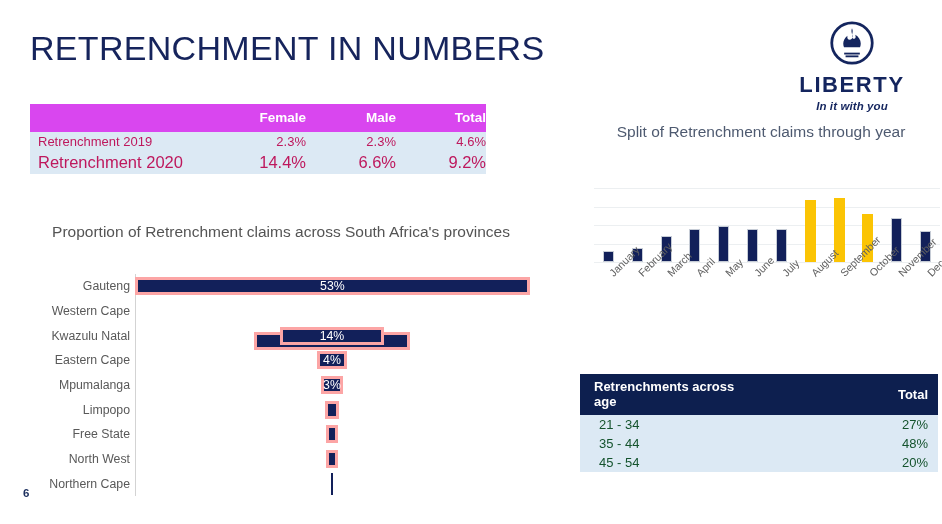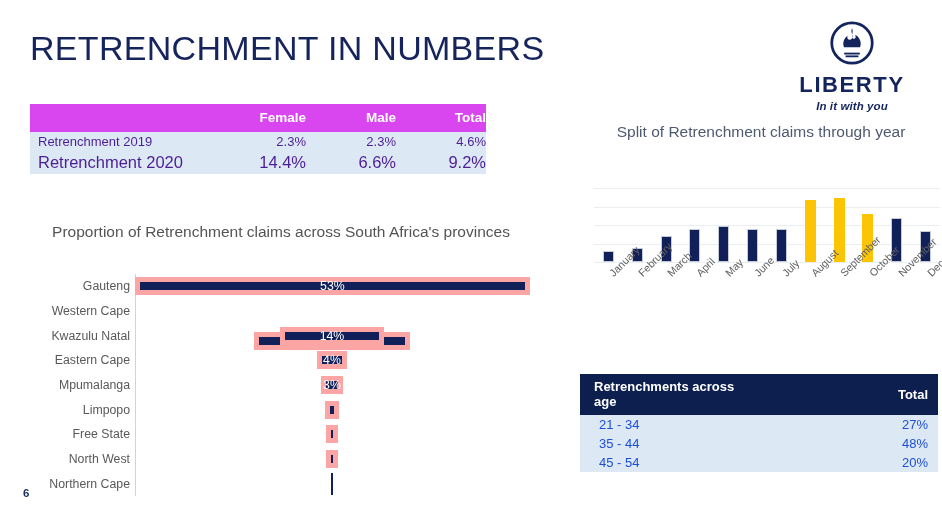--- a/index.html
+++ b/index.html
@@ -25,21 +25,21 @@
     border-collapse:collapse;table-layout:fixed;
   }
   #gender-table thead tr{background:#d946ef;}
   #gender-table th{
     color:#ffffff;font-size:13.5px;font-weight:bold;
     padding:6px 0 7px 0;text-align:right;
   }
   #gender-table th.lbl{text-align:left;padding-left:8px;}
   #gender-table tbody tr{background:#dce9f4;}
   #gender-table td{
-    color:#4c1d95;text-align:right;padding:2px 0;
+    color:#be185d;text-align:right;padding:2px 0;
   }
   #gender-table td.lbl{text-align:left;padding-left:8px;}
   #gender-table tr.row-2019 td{font-size:13px;}
   #gender-table tr.row-2020 td{font-size:16.5px;}
   #gender-table col.c-lbl{width:186px;}
   #gender-table col.c-val{width:90px;}
 
   
   #province-chart{position:absolute;left:20px;top:222px;width:520px;height:278px;}
   #province-title{
@@ -57,21 +57,21 @@
     width:180px;text-align:right;font-size:12.3px;color:#595959;
     white-space:nowrap;
   }
   #prov-axis{
     position:absolute;left:115px;top:52px;width:1px;height:222px;
     background:#d3d3d3;
   }
   .prov-bar{
     position:absolute;top:50%;transform:translateY(-50%);
     height:18px;background:#12205a;
-    border:5px solid #fca5a5;box-sizing:border-box;
+    border:3px solid #fca5a5;box-sizing:border-box;
     display:flex;align-items:center;justify-content:center;
   }
   .prov-bar span{
     font-size:12.3px;color:#ffffff;line-height:1;
   }
 
   
   #liberty-logo{position:absolute;left:793px;top:20px;width:118px;text-align:center;}
   #liberty-wordmark{
     font-size:22px;font-weight:bold;color:#14255e;
@@ -114,21 +114,21 @@
     position:absolute;left:580px;top:374px;width:358px;
     border-collapse:collapse;table-layout:fixed;
   }
   #age-table thead tr{background:#0d1f4f;}
   #age-table th{
     color:#ffffff;font-size:13px;font-weight:bold;padding:5px 0 6px 0;
   }
   #age-table th.lbl{text-align:left;padding-left:14px;}
   #age-table th.val{text-align:right;padding-right:10px;}
   #age-table tbody tr{background:#dce9f4;}
-  #age-table td{color:#1d4ed8;font-size:13px;padding:2px 0;}
+  #age-table td{color:#14532d;font-size:13px;padding:2px 0;}
   #age-table td.lbl{text-align:left;padding-left:19px;}
   #age-table td.val{text-align:right;padding-right:10px;}
 
   
   #page-number{
     position:absolute;left:23px;top:487px;
     font-size:11.5px;font-weight:bold;color:#1c2f5e;
   }
 </style>
 </head>

